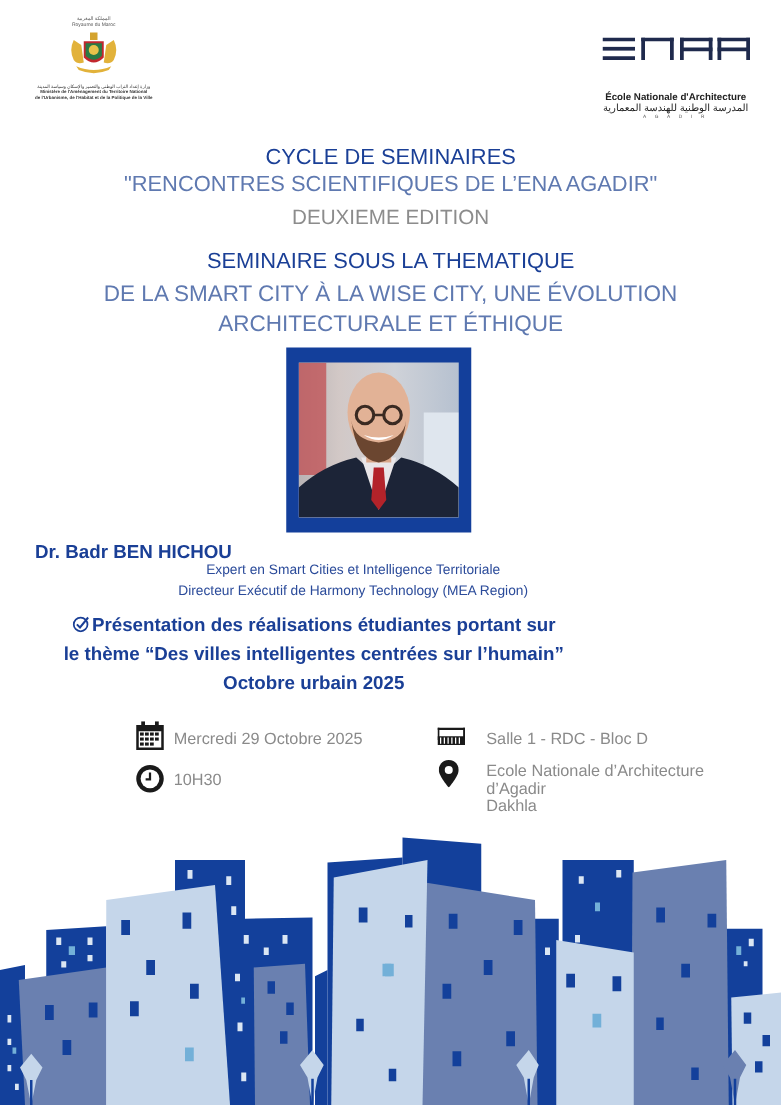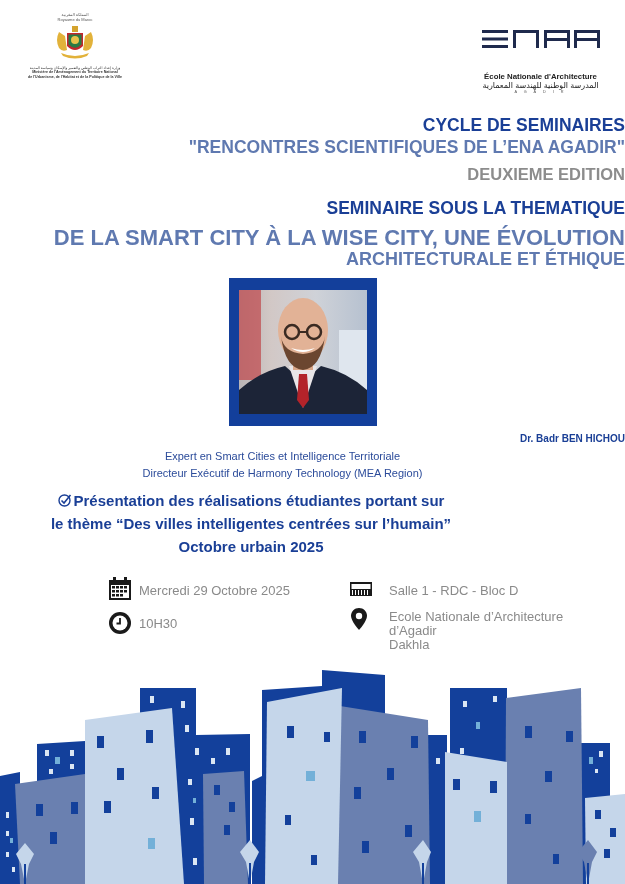--- a/index.html
+++ b/index.html
@@ -14,33 +14,33 @@
   .ministry .crest { width: 44px; height: 36px; margin: 2px auto 2px; }
   .ministry .txt { font-size: 3.6px; line-height: 4.4px; color: #333; }
 
   
   .enaa { left: 478px; top: 30px; width: 125px; text-align: center; }
   .enaa .mark { height: 18px; margin: 0 auto; }
   .enaa .fr { font-size: 7.8px; font-weight: bold; color: #222; margin-top: 20px; white-space: nowrap; }
   .enaa .ar { font-size: 8px; color: #222; line-height: 9px; direction: rtl; }
   .enaa .agadir { font-size: 3.8px; color: #555; letter-spacing: 3px; }
 
-  .title { left: 0; width: 625px; text-align: right; font-weight: bold; white-space: nowrap; }
+  .title { left: 0; width: 625px; text-align: center; font-weight: normal; white-space: nowrap; }
   .t1 { top: 115px; font-size: 17.5px; color: #1a3f96; }
   .t2 { top: 137px; font-size: 17.5px; color: #5f79b0; }
   .t3 { top: 165px; font-size: 16.5px; color: #8c8c8c; }
   .t4 { top: 198px; font-size: 17.5px; color: #1a3f96; }
-  .t5 { top: 225px; font-size: 22px; color: #5f79b0; }
+  .t5 { top: 225px; font-size: 18px; color: #5f79b0; }
   .t6 { top: 249px; font-size: 18px; color: #5f79b0; }
 
   
   .photo-frame { left: 229px; top: 278px; width: 148px; height: 148px; background: #133f9b; padding: 12px 10px 12px 10px; }
   .photo { width: 128px; height: 124px; position: relative; overflow: hidden; background: linear-gradient(90deg,#b9b4b6 0%,#d2c8c6 25%,#cfd2d8 60%,#b6c1d0 100%); }
 
-  .speaker-name { left: 0; top: 433px; width: 625px; text-align: right; font-size: 10px; font-weight: bold; color: #1a3f96; }
+  .speaker-name { left: 0; top: 433px; width: 625px; text-align: left; font-size: 15px; font-weight: bold; color: #1a3f96; padding-left: 28px; }
   .speaker-line { left: 0; width: 565px; text-align: center; font-size: 11px; color: #2b4b9a; }
   .sl1 { top: 450px; }
   .sl2 { top: 467px; }
 
   .pres { left: 0; width: 502px; text-align: center; font-size: 15px; font-weight: bold; color: #1a3f96; white-space: nowrap; }
   .p1 { top: 492px; }
   .p2 { top: 515px; }
   .p3 { top: 538px; }
   .check { display: inline-block; width: 14px; height: 14px; vertical-align: -1px; margin-right: 2px; }
 

